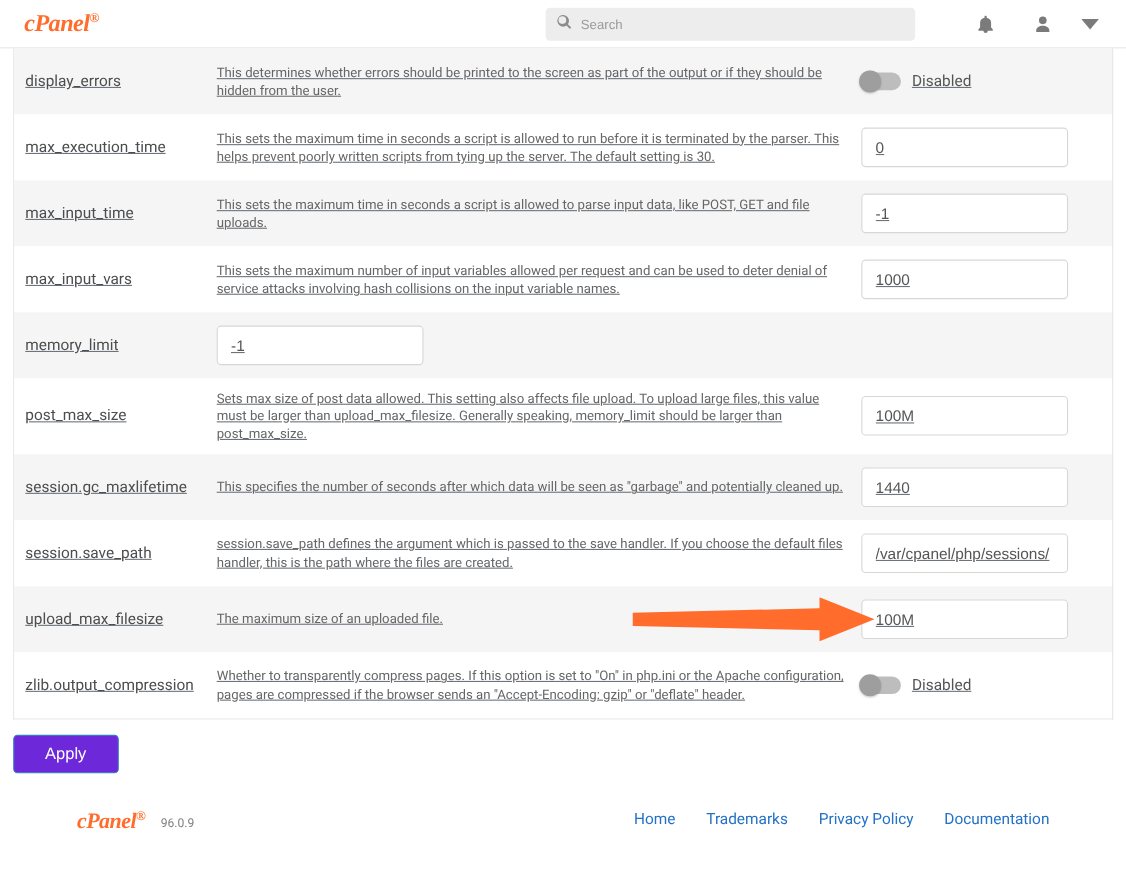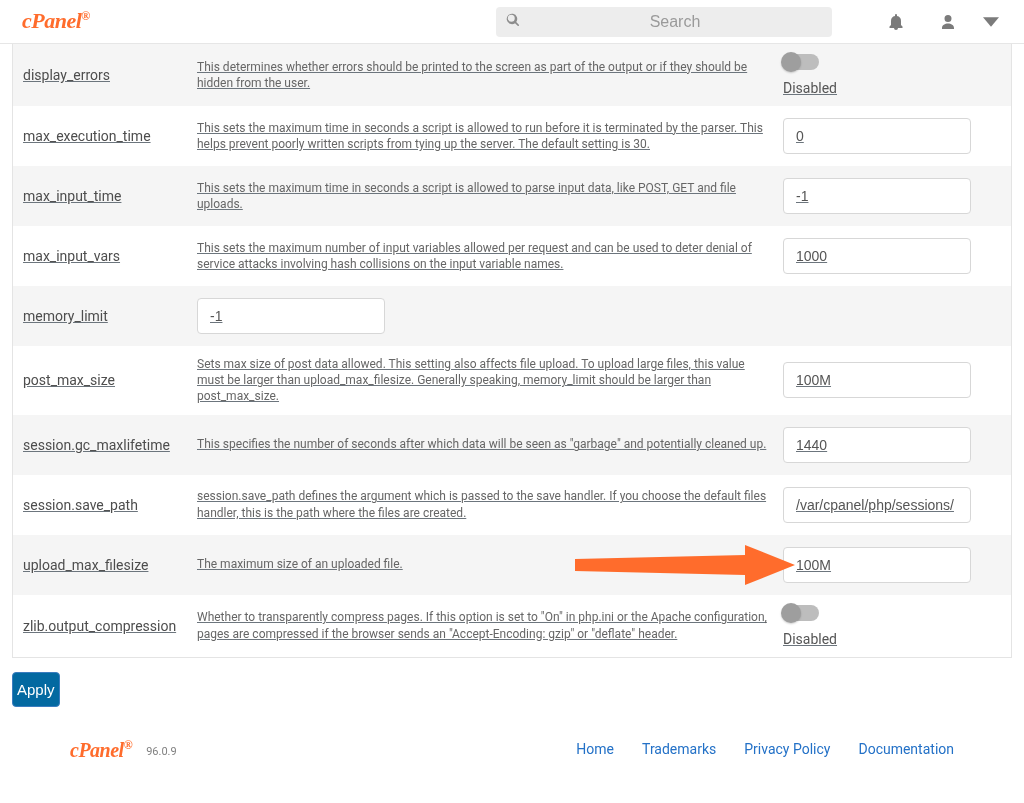--- a/index.html
+++ b/index.html
@@ -38,23 +38,22 @@
     width: 336px;
     padding: 0 10px;
     gap: 8px;
     color: #999;
   }
   .searchbox input {
     border: none;
     background: transparent;
     outline: none;
     width: 100%;
-    font-size: 16px;
+    font-size: 12px;
     color: #555;
-    text-align: center;
   }
   .searchbox input::placeholder { color: #9a9a9a; }
   .top-icon {
     width: 40px;
     height: 44px;
     display: flex;
     align-items: center;
     justify-content: center;
     color: #7b7b7b;
     cursor: pointer;
@@ -103,23 +102,22 @@
     border: 1px solid #d7d7d7;
     border-radius: 4px;
     padding: 0 12px;
     font-size: 14px;
     color: #555;
     background: #fff;
     outline: none;
   }
   .toggle {
     display: flex;
-    align-items: flex-start;
+    align-items: flex-end;
     gap: 10px;
-    flex-direction: column;
   }
   .toggle-track {
     width: 36px;
     height: 16px;
     border-radius: 10px;
     background: #bdbdbd;
     position: relative;
     cursor: pointer;
   }
   .toggle-thumb {
@@ -140,25 +138,25 @@
     right: 208px;
     top: 50%;
     transform: translateY(-50%);
     width: 220px;
     height: 40px;
     pointer-events: none;
   }
 
   .apply-wrap { margin: 14px 12px 10px; }
   .apply-btn {
-    background: #0369a1;
+    background: #6d28d9;
     border: 1px solid #3a7cbf;
     color: #fff;
     font-size: 15px;
-    padding: 8px 4px;
+    padding: 8px 28px;
     border-radius: 4px;
     cursor: pointer;
   }
 
   .footer {
     display: flex;
     align-items: center;
     padding: 22px 70px 28px;
     gap: 12px;
   }

